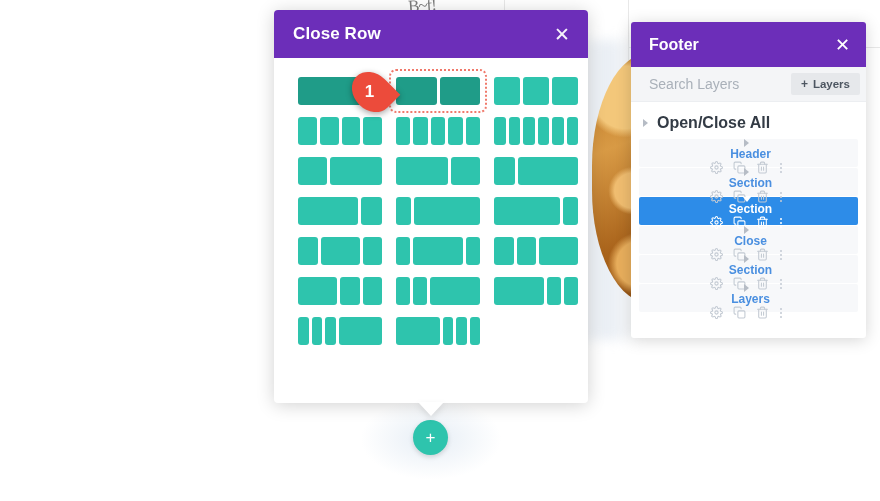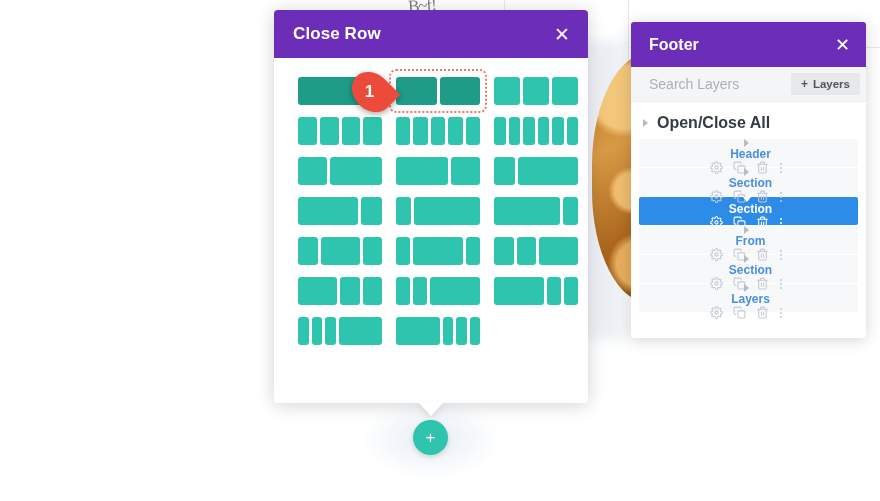--- a/index.html
+++ b/index.html
@@ -465,21 +465,21 @@
               </span>
               <span class="kebab">
                 <i></i>
                 <i></i>
                 <i></i>
               </span>
             </div>
           </div>
           <div class="layer-row">
             <span class="caret"></span>
-            <span class="layer-name">From</span>
+            <span class="layer-name">Close</span>
             <div class="row-icons">
               <span class="ricon">
                 <svg viewBox="0 0 24 24" stroke-width="2" stroke-linecap="round" stroke-linejoin="round">
                   <circle cx="12" cy="12" r="3"></circle>
                   <path d="M19.4 15a1.65 1.65 0 00.33 1.82l.06.06a2 2 0 11-2.83 2.83l-.06-.06a1.65 1.65 0 00-1.82-.33 1.65 1.65 0 00-1 1.51V21a2 2 0 11-4 0v-.09A1.65 1.65 0 008.6 19.4a1.65 1.65 0 00-1.82.33l-.06.06a2 2 0 11-2.83-2.83l.06-.06a1.65 1.65 0 00.33-1.82 1.65 1.65 0 00-1.51-1H3a2 2 0 110-4h.09A1.65 1.65 0 004.6 8.6a1.65 1.65 0 00-.33-1.82l-.06-.06a2 2 0 112.83-2.83l.06.06a1.65 1.65 0 001.82.33H9a1.65 1.65 0 001-1.51V3a2 2 0 114 0v.09a1.65 1.65 0 001 1.51 1.65 1.65 0 001.82-.33l.06-.06a2 2 0 112.83 2.83l-.06.06a1.65 1.65 0 00-.33 1.82V9a1.65 1.65 0 001.51 1H21a2 2 0 110 4h-.09a1.65 1.65 0 00-1.51 1z"></path>
                 </svg>
               </span>
               <span class="ricon">
                 <svg viewBox="0 0 24 24" stroke-width="2" stroke-linecap="round" stroke-linejoin="round">
                   <rect x="9" y="9" width="13" height="13" rx="2"></rect>

